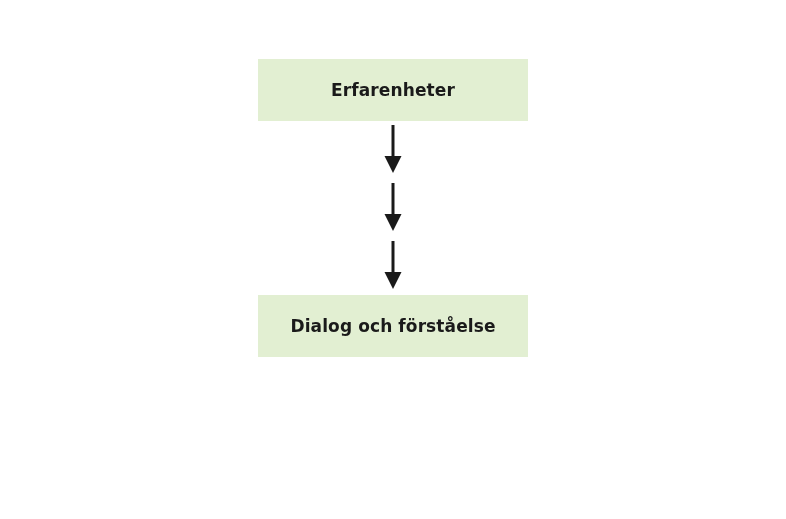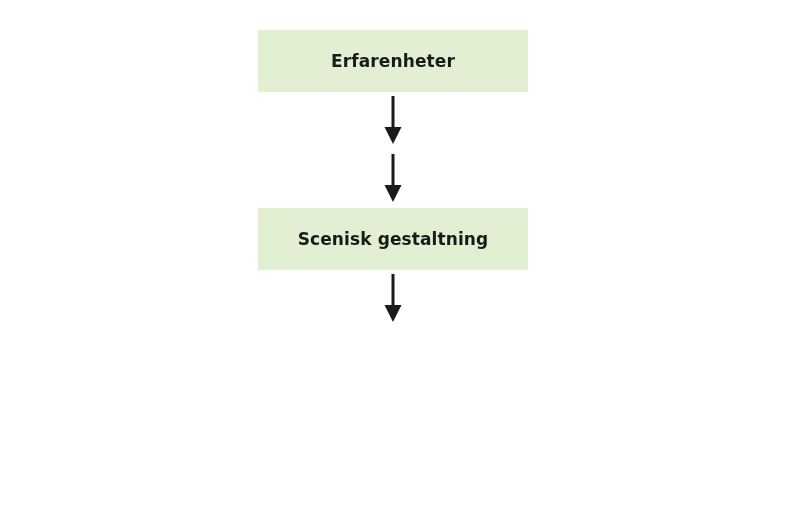--- a/index.html
+++ b/index.html
@@ -14,21 +14,21 @@
     overflow: hidden;
   }
   .diagram {
     position: relative;
     width: 786px;
     height: 519px;
     display: flex;
     flex-direction: column;
     align-items: center;
     justify-content: flex-start;
-    padding-top: 30px;
+    padding-top: 59px;
     box-sizing: border-box;
   }
   .node {
     width: 270px;
     height: 62px;
     background: #e2efd2;
     display: flex;
     align-items: center;
     justify-content: center;
     box-sizing: border-box;
@@ -69,25 +69,25 @@
   </div>
 
 
   <div class="connector">
     <svg width="22" height="50" viewBox="0 0 22 50" aria-hidden="true">
       <line x1="11" y1="0" x2="11" y2="34" stroke="#1a1a1a" stroke-width="3"></line>
       <polygon points="11,48 2.5,31 19.5,31" fill="#1a1a1a"></polygon>
     </svg>
   </div>
 
-  <div class="node">
-    <span class="node-label">Scenisk gestaltning</span>
-  </div>
 
   <div class="connector">
     <svg width="22" height="50" viewBox="0 0 22 50" aria-hidden="true">
       <line x1="11" y1="0" x2="11" y2="34" stroke="#1a1a1a" stroke-width="3"></line>
       <polygon points="11,48 2.5,31 19.5,31" fill="#1a1a1a"></polygon>
     </svg>
   </div>
 
+  <div class="node">
+    <span class="node-label">Dialog och förståelse</span>
+  </div>
 
 </div>
 
 </body></html>

